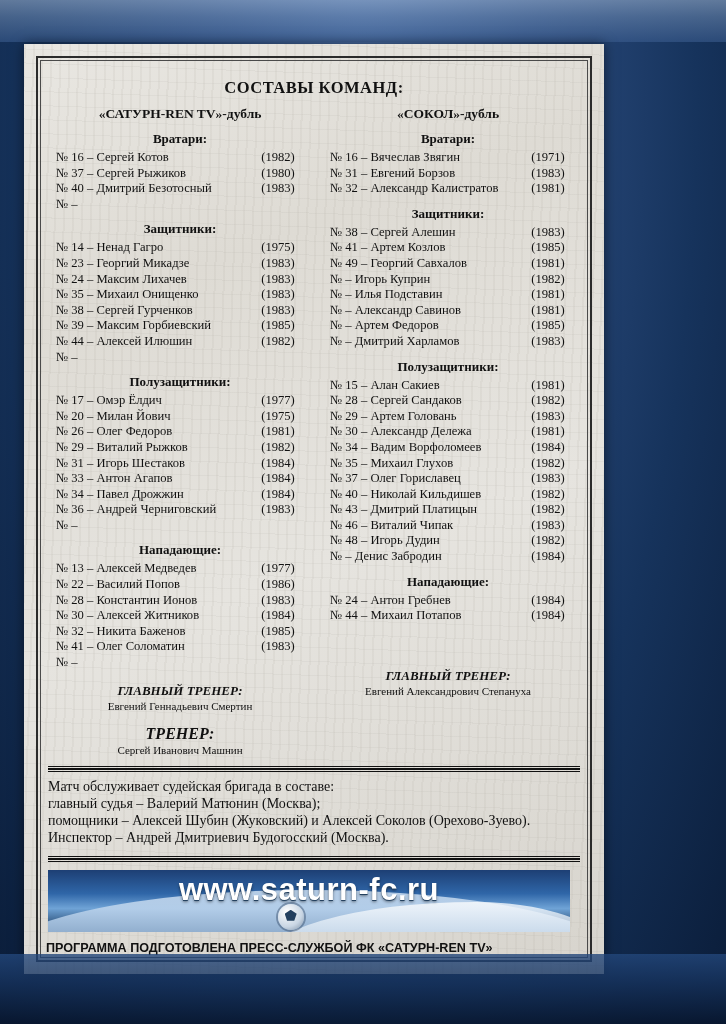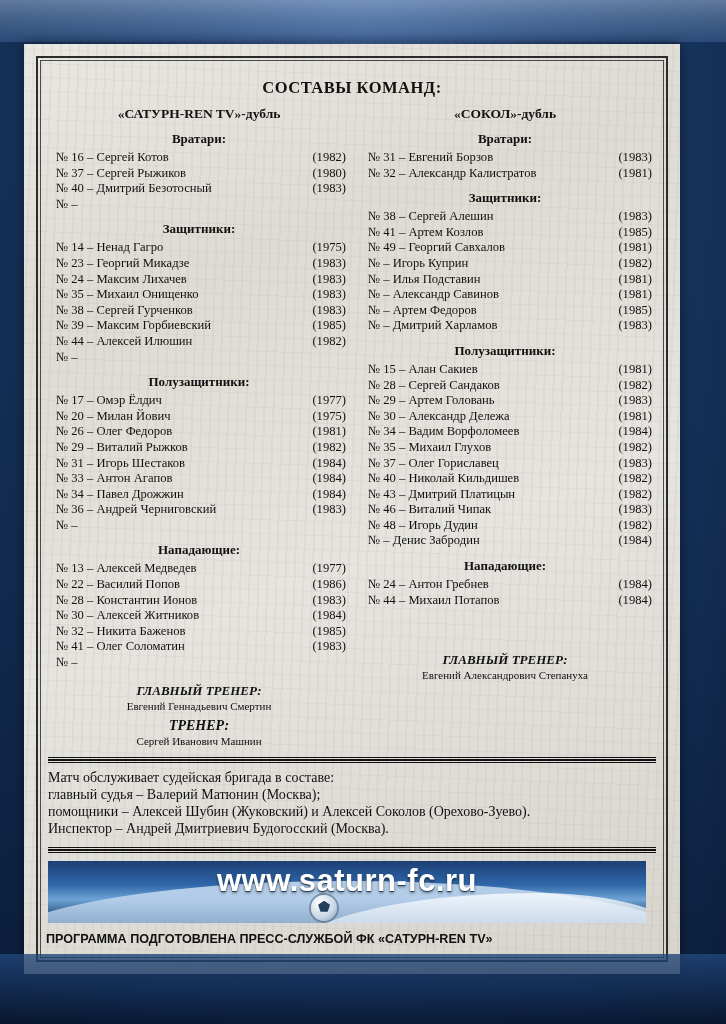--- a/index.html
+++ b/index.html
@@ -18,21 +18,21 @@
     content:"";position:absolute;left:0;top:0;right:0;height:42px;
     background:linear-gradient(180deg,#9fb6d4 0%, #6f8cb4 40%, #3d5f92 100%);
     opacity:.55;
   }
   .page:after{
     content:"";position:absolute;left:0;bottom:0;right:0;height:70px;
     background:linear-gradient(0deg,#07152c 0%, #16325c 60%, #23477b 100%);
     opacity:.8;
   }
   .sheet{
-    position:absolute;left:24px;top:44px;width:656px;height:930px;
+    position:absolute;left:24px;top:44px;width:580px;height:930px;
     background:linear-gradient(160deg,#e9e7e2 0%,#dedbd4 25%,#e6e4df 55%,#d7d4cd 100%);
     box-shadow:0 0 12px rgba(0,0,0,.55);
   }
   .sheet .texture{
     position:absolute;inset:0;
     background:
       repeating-linear-gradient(92deg, rgba(180,175,165,.14) 0 2px, rgba(255,255,255,0) 2px 9px),
       repeating-linear-gradient(2deg, rgba(160,158,150,.10) 0 1px, rgba(255,255,255,0) 1px 14px);
     pointer-events:none;
   }
@@ -58,31 +58,31 @@
     text-align:center;font-weight:bold;font-size:13.5px;margin-bottom:7px;
   }
   .grp{
     text-align:center;font-weight:bold;font-size:13px;margin:9px 0 3px 0;
   }
   .row{
     display:flex;align-items:baseline;font-size:12.6px;line-height:15.6px;
     white-space:nowrap;
   }
   .row .nm{flex:1 1 auto;overflow:hidden;}
-  .row .yr{flex:0 0 auto;width:52px;text-align:right;}
+  .row .yr{flex:0 0 auto;width:52px;text-align:center;}
   .col.left .row{padding-left:4px;}
   .col.left .row .yr{width:60px;}
   .col.right .row{padding-left:10px;}
   .col.right .row .yr{width:56px;}
   .coach{
     text-align:center;margin-top:12px;
   }
   .coach .lbl{font-weight:bold;font-style:italic;font-size:13px;}
   .coach .nm2{font-size:11px;margin-top:1px;}
-  .coach .lbl2{font-weight:bold;font-style:italic;font-size:14px;margin-top:6px;}
+  .coach .lbl2{font-weight:bold;font-style:italic;font-size:16px;margin-top:13px;}
   .dashline{
     margin:10px 2px 6px 2px;border-top:3px double #111;height:0;
     border-bottom:3px double #111;
   }
   .refs{
     font-size:14px;line-height:17px;font-weight:normal;padding:0 2px;
   }
   .banner{
     position:relative;margin:8px 12px 0 2px;height:62px;
     background:linear-gradient(180deg,#1d3f74 0%, #2f66a8 38%, #6fa3d6 62%, #123055 100%);
@@ -264,20 +264,24 @@
             <div class="lbl2">ТРЕНЕР:</div>
             <div class="nm2">Сергей Иванович Машнин</div>
           </div>
         </div>
 
         <div class="col right">
           <div class="team-name">«СОКОЛ»-дубль</div>
 
           <div class="grp">Вратари:</div>
           <div class="row">
+              <span class="nm"><span>№ 16</span> <span>–</span> <span>Вячеслав Звягин</span></span>
+              <span class="yr">(1971)</span>
+            </div>
+          <div class="row">
               <span class="nm"><span>№ 31</span> <span>–</span> <span>Евгений Борзов</span></span>
               <span class="yr">(1983)</span>
             </div>
           <div class="row">
               <span class="nm"><span>№ 32</span> <span>–</span> <span>Александр Калистратов</span></span>
               <span class="yr">(1981)</span>
             </div>
 
           <div class="grp">Защитники:</div>
           <div class="row">

